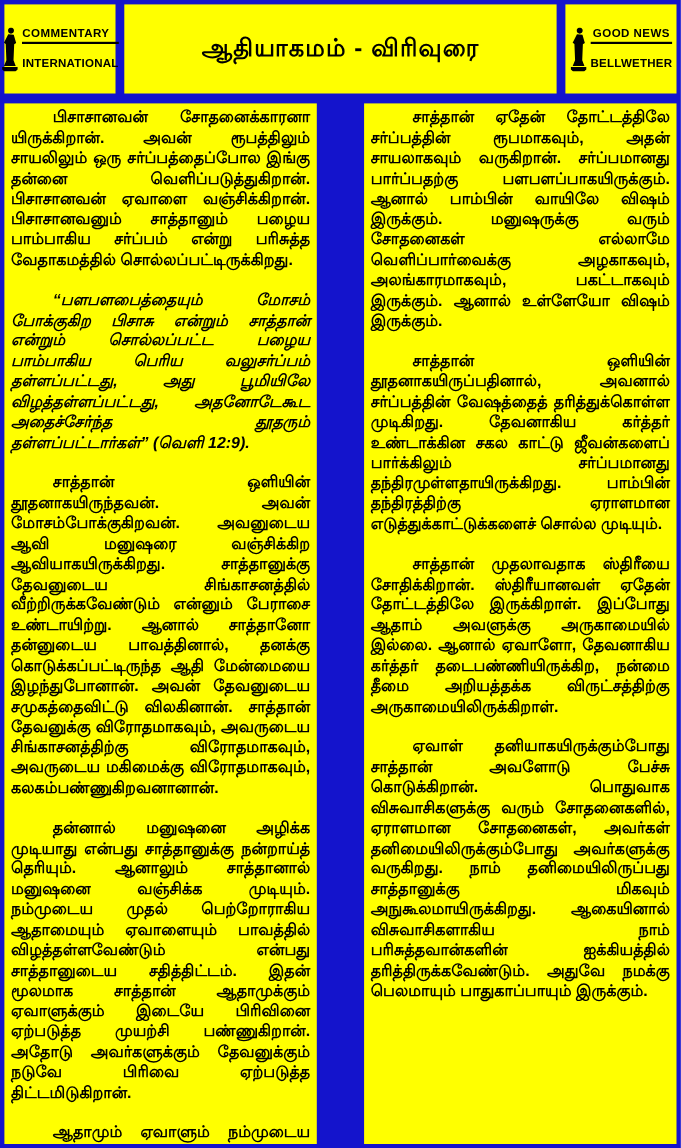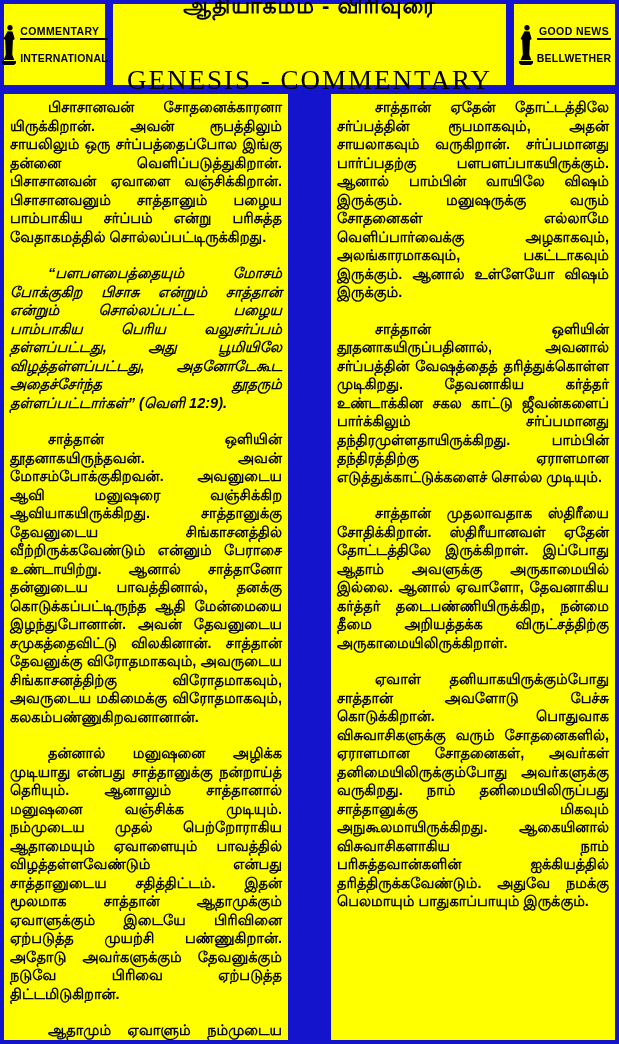--- a/index.html
+++ b/index.html
@@ -66,21 +66,20 @@
         </span>
         <span class="logo-text">
           <span class="logo-l1">COMMENTARY</span>
           <span class="logo-l2">INTERNATIONAL</span>
         </span>
       </div>
     </div>
 
     <div class="title-box">
       <div class="title-tamil">ஆதியாகமம்  -  விரிவுரை</div>
-      <div class="title-english">GENESIS -  COMMENTARY</div>
     </div>
 
     <div class="logo-box logo-right">
       <div class="logo-inner">
         <span class="figure-icon">
           <svg width="16" height="40" viewBox="0 0 16 40" xmlns="http://www.w3.org/2000/svg">
             <path fill="#000" d="M9 0c1.6 0 2.7 1.2 2.7 2.8S10.6 5.6 9 5.6 6.3 4.4 6.3 2.8 7.4 0 9 0zM6.5 6.2l5 .4 2.2 7.5-1.8 1.2-.6 14.5 2 5.2H2.6l2.2-5.2L4.2 15 2.6 13.8zM1 36h14v2.2l-2 1.8H3l-2-1.8z"></path>
           </svg>
         </span>
         <span class="logo-text">

